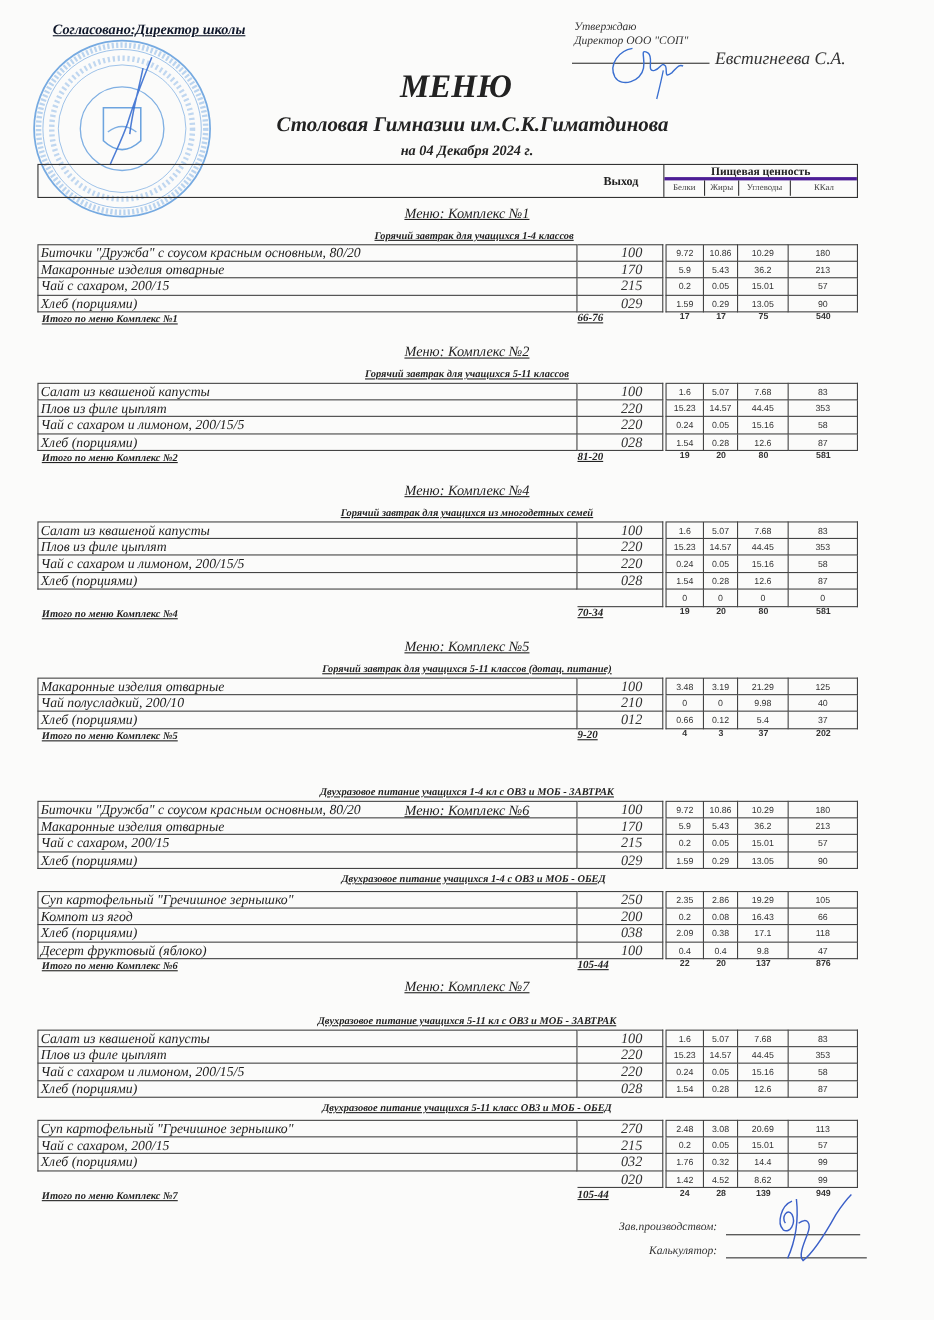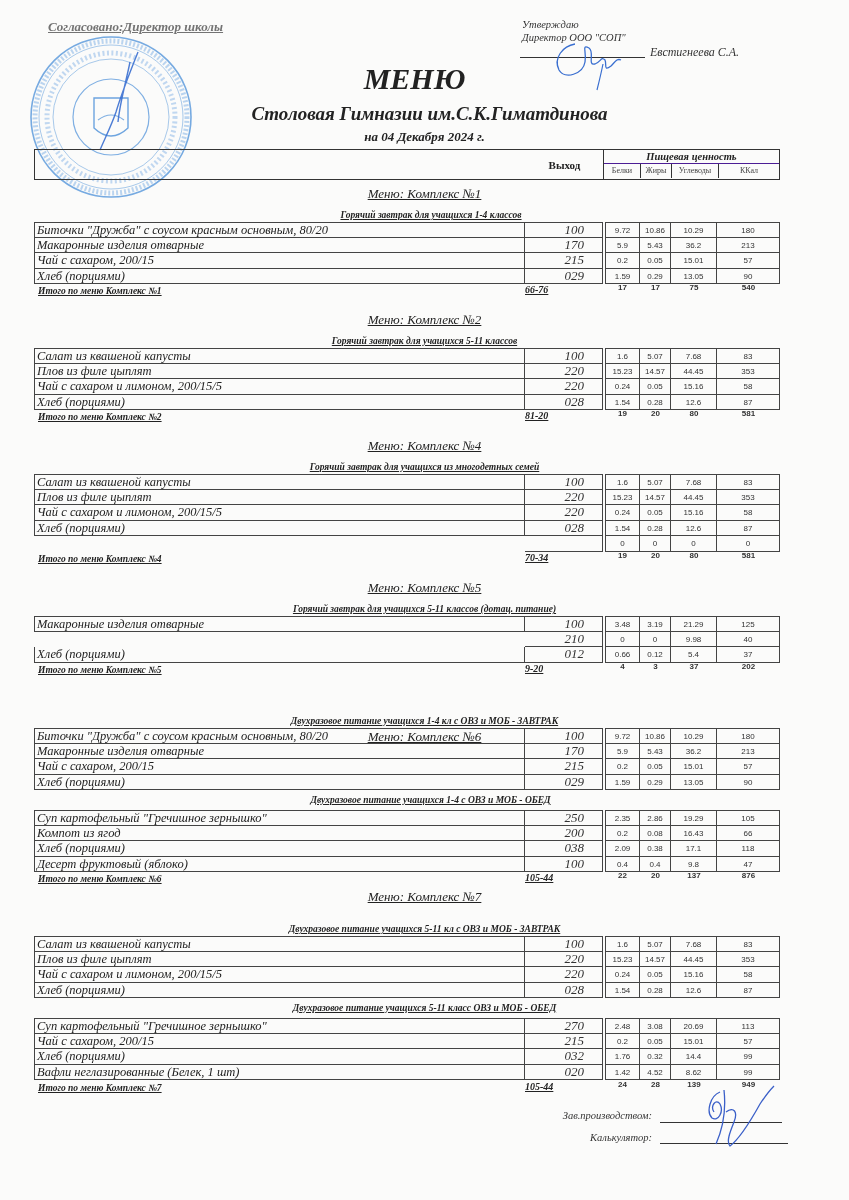--- a/index.html
+++ b/index.html
@@ -1,36 +1,36 @@
 <!DOCTYPE html>
 <html><head>
 <meta charset="utf-8">
 <style>
   * { box-sizing: border-box; margin: 0; padding: 0; }
   html, body { width: 849px; height: 1200px; background: #fbfbfa; overflow: hidden; }
   body { position: relative; font-family: "Liberation Serif", serif; color: #222; }
 
-  .approved-left { position: absolute; left: 48px; top: 19px; font-style: italic; font-weight: bold; font-size: 13px; text-decoration: underline; color: #737373; }
+  .approved-left { position: absolute; left: 48px; top: 19px; font-style: italic; font-weight: bold; font-size: 13px; text-decoration: underline; color: #0f172a; }
   .approve-right { position: absolute; left: 522px; top: 18px; font-style: italic; font-size: 10.5px; line-height: 13px; color: #333; }
   .approve-line { position: absolute; left: 520px; top: 57px; width: 125px; border-top: 1px solid #333; }
-  .approve-name { position: absolute; left: 650px; top: 45px; font-style: italic; font-size: 12px; color: #333; }
+  .approve-name { position: absolute; left: 650px; top: 45px; font-style: italic; font-size: 16px; color: #333; }
 
   .stamp { position: absolute; left: 26px; top: 32px; width: 170px; height: 170px; }
   .sig { position: absolute; }
 
   .title { position: absolute; left: 0; width: 849px; text-align: center; font-style: italic; font-weight: bold; color: #222; }
   .title-main { top: 62px; font-size: 30px; left: -10px; }
   .title-sub { top: 103px; font-size: 19px; left: 5px; }
   .title-date { top: 129px; font-size: 13px; }
 
   .head-table { position: absolute; left: 34px; top: 149px; width: 746px; height: 31px; border: 1px solid #333; }
   .ht-name { position: absolute; left: 0; top: 0; width: 491px; height: 29px; display: flex; align-items: center; justify-content: center; font-family: "Liberation Serif", serif; font-weight: bold; font-size: 10px; border-right: 1px solid #333; }
   .ht-out { position: absolute; left: 491px; top: 0; width: 78px; height: 29px; display: flex; align-items: center; justify-content: center; font-weight: bold; font-size: 11px; border-right: 1px solid #333; }
   .ht-nutri { position: absolute; left: 569px; top: 0; width: 175px; height: 29px; }
-  .ht-nutri-title { height: 14px; text-align: center; font-weight: bold; font-size: 10.5px; line-height: 14px; border-bottom: 1px solid #4c1d95; font-style: italic; }
+  .ht-nutri-title { height: 14px; text-align: center; font-weight: bold; font-size: 10.5px; line-height: 14px; border-bottom: 3px solid #4c1d95; }
   .ht-nutri-cols { display: flex; height: 14px; }
   .ht-nutri-cols span { font-size: 8px; line-height: 14px; text-align: center; color: #444; border-right: 1px solid #333; }
   .ht-nutri-cols span:last-child { border-right: none; }
 
   .complex-title { position: absolute; left: 0; width: 849px; text-align: center; font-style: italic; font-size: 13px; text-decoration: underline; color: #222; }
   .sub-title { position: absolute; left: 0; width: 849px; text-align: center; font-style: italic; font-weight: bold; font-size: 9.5px; text-decoration: underline; color: #222; }
 
   .rows { position: absolute; left: 34px; width: 746px; }
   .row { position: relative; height: 15.5px; }
   .row .name { position: absolute; left: 0; top: 0; width: 491px; height: 15.5px; border: 1px solid #444; border-top: none; font-style: italic; font-size: 12.5px; line-height: 14px; padding-left: 2px; white-space: nowrap; overflow: hidden; color: #222; }
@@ -244,20 +244,21 @@
     <div class="rows" style="top: 616px;">
       <div class="row">
         <div class="name">Макаронные изделия отварные</div>
         <div class="out">100</div>
         <div class="nut n0">3.48</div>
         <div class="nut n1">3.19</div>
         <div class="nut n2">21.29</div>
         <div class="nut n3">125</div>
       </div>
       <div class="row">
+        <div class="name">Чай полусладкий, 200/10</div>
         <div class="out">210</div>
         <div class="nut n0">0</div>
         <div class="nut n1">0</div>
         <div class="nut n2">9.98</div>
         <div class="nut n3">40</div>
       </div>
       <div class="row">
         <div class="name">Хлеб (порциями)</div>
         <div class="out">012</div>
         <div class="nut n0">0.66</div>
@@ -409,21 +410,20 @@
       </div>
       <div class="row">
         <div class="name">Хлеб (порциями)</div>
         <div class="out">032</div>
         <div class="nut n0">1.76</div>
         <div class="nut n1">0.32</div>
         <div class="nut n2">14.4</div>
         <div class="nut n3">99</div>
       </div>
       <div class="row">
-        <div class="name">Вафли неглазированные (Белек, 1 шт)</div>
         <div class="out">020</div>
         <div class="nut n0">1.42</div>
         <div class="nut n1">4.52</div>
         <div class="nut n2">8.62</div>
         <div class="nut n3">99</div>
       </div>
     </div>
     <div class="total" style="top: 1081px;">
       <div class="label">Итого по меню Комплекс №7</div>
       <div class="out">105-44</div>

